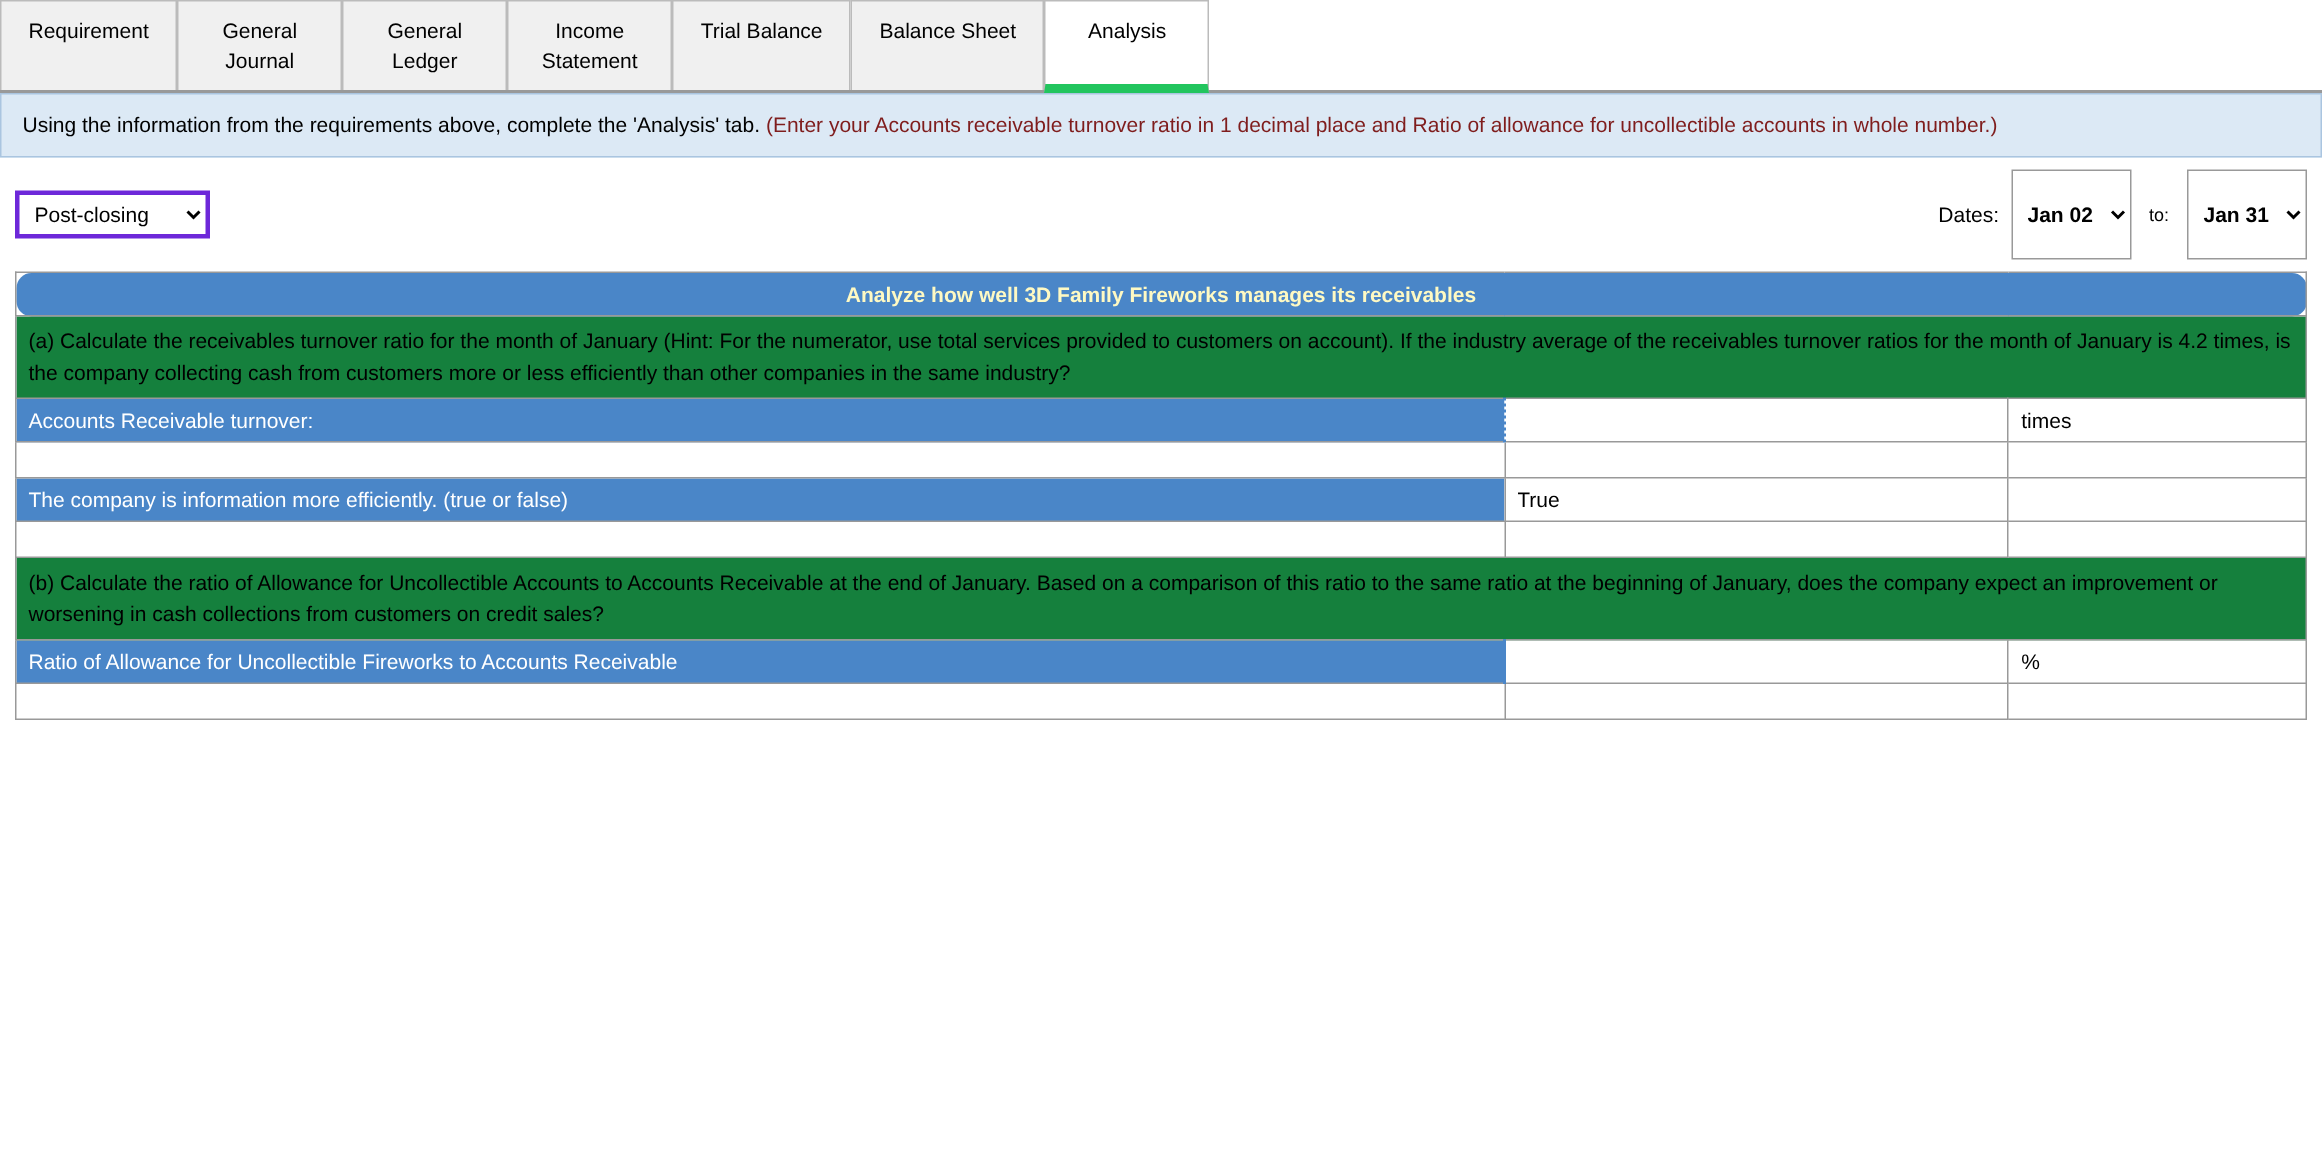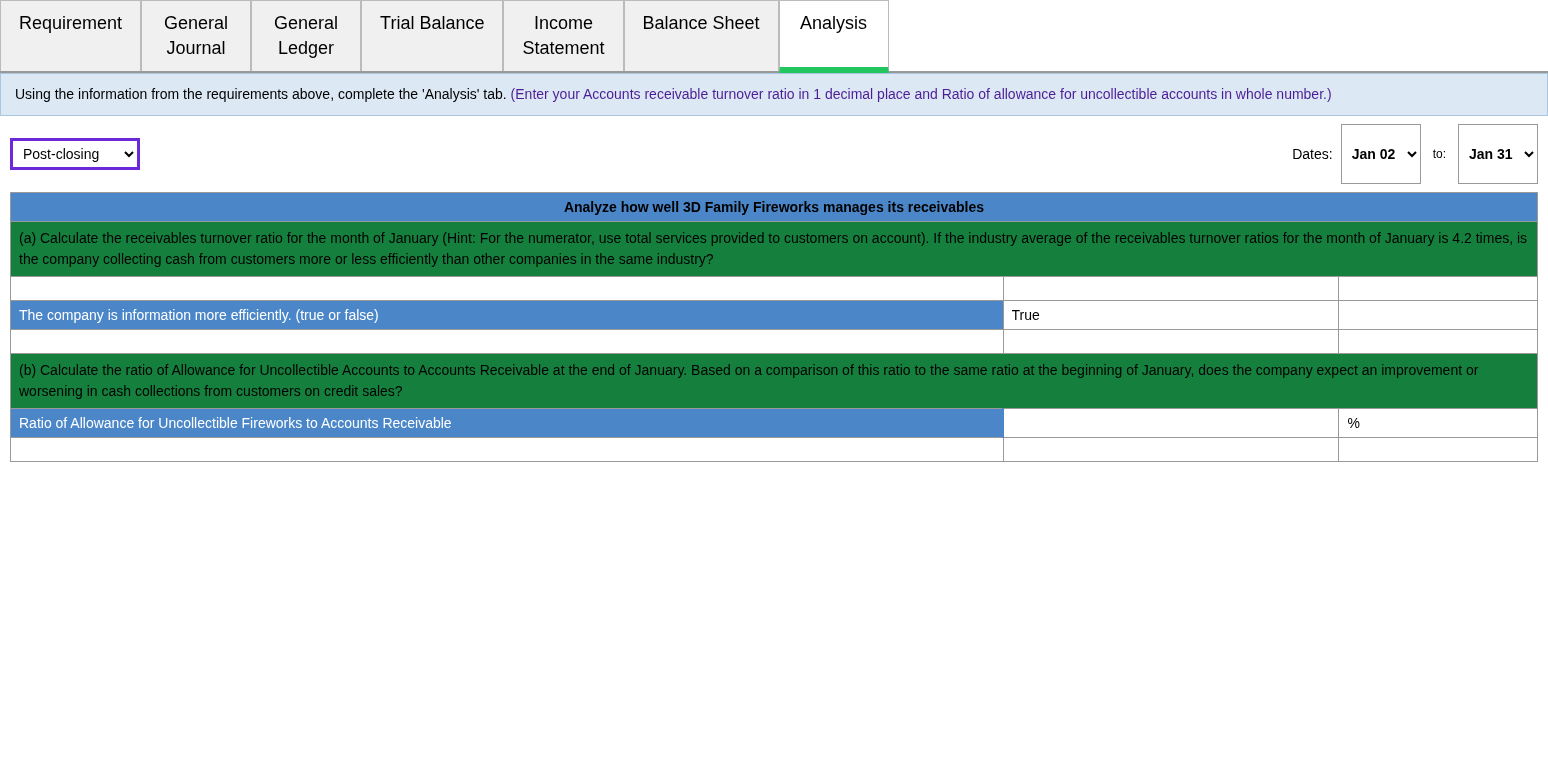--- a/index.html
+++ b/index.html
@@ -12,40 +12,40 @@
       background: #fff;
     }
     .tab {
       border: 1px solid #bbb;
       border-bottom: none;
       padding: 10px 18px;
       text-align: center;
       cursor: pointer;
       background: #f0f0f0;
       min-width: 110px;
-      font-size: 18px;
+      font-size: 14px;
       line-height: 1.4;
     }
     .tab.active {
       background: #fff;
       border-bottom: 6px solid #22c55e;
       margin-bottom: -2px;
       font-weight: normal;
     }
 
     
     .info-bar {
       background: #dce9f5;
       border: 1px solid #aac5e0;
       padding: 10px 14px;
       font-size: 14px;
       line-height: 1.5;
       margin: 0;
     }
-    .info-bar .red-text { color: #4c1d95; }
+    .info-bar .red-text { color: #7f1d1d; }
 
     
     .controls-row {
       display: flex;
       align-items: center;
       padding: 8px 10px;
       gap: 8px;
     }
     .dropdown-select {
       border: 3px solid #6d28d9;
@@ -78,25 +78,26 @@
       border-collapse: collapse;
       border: 1px solid #999;
     }
     .analysis-table th, .analysis-table td {
       border: 1px solid #999;
       padding: 6px 8px;
       vertical-align: top;
     }
     .table-header {
       background: #4a86c8;
-      color: #000000;
+      color: #fef9c3;
       text-align: center;
       font-weight: bold;
       font-size: 14px;
       padding: 8px;
+      border-radius: 10px;
     }
     .section-text {
       background: #15803d;
       font-size: 14px;
       line-height: 1.5;
       padding: 8px;
     }
     .row-blue {
       background: #4a86c8;
       color: #fff;
@@ -133,24 +134,24 @@
   </style>
 </head>
 <body>
 
 <div class="tabs-container">
   <div class="tab">
     <span>Requirement</span>
   </div>
   <div class="tab">General<br>Journal</div>
   <div class="tab">General<br>Ledger</div>
+  <div class="tab">Income<br>Statement</div>
   <div class="tab">
     <span>Trial Balance</span>
   </div>
-  <div class="tab">Income<br>Statement</div>
   <div class="tab">
     <span>Balance Sheet</span>
   </div>
   <div class="tab active">
     <span>Analysis</span>
   </div>
 </div>
 
 <div class="info-bar">
   <span>Using the information from the requirements above, complete the 'Analysis' tab. </span><span class="red-text">(Enter your Accounts receivable turnover ratio in 1 decimal place and Ratio of allowance for uncollectible accounts in whole number.)</span>
@@ -184,20 +185,27 @@
           <span>Analyze how well 3D Family Fireworks manages its receivables</span>
         </th>
       </tr>
     </thead>
     <tbody>
 
       <tr>
         <td colspan="3" class="section-text">(a) Calculate the receivables turnover ratio for the month of January (Hint: For the numerator, use total services provided to customers on account). If the industry average of the receivables turnover ratios for the month of January is 4.2 times, is the company collecting cash from customers more or less efficiently than other companies in the same industry?</td>
       </tr>
 
+      <tr>
+        <td class="row-blue">Accounts Receivable turnover:</td>
+        <td class="input-cell dotted-border">
+          <input type="text" class="text-input" value="" style="">
+        </td>
+        <td class="unit-cell">times</td>
+      </tr>
 
       <tr class="empty-row">
         <td class="row-white"></td>
         <td class="row-white"></td>
         <td class="row-white"></td>
       </tr>
 
       <tr>
         <td class="row-blue">The company is information more efficiently. (true or false)</td>
         <td class="input-cell">

